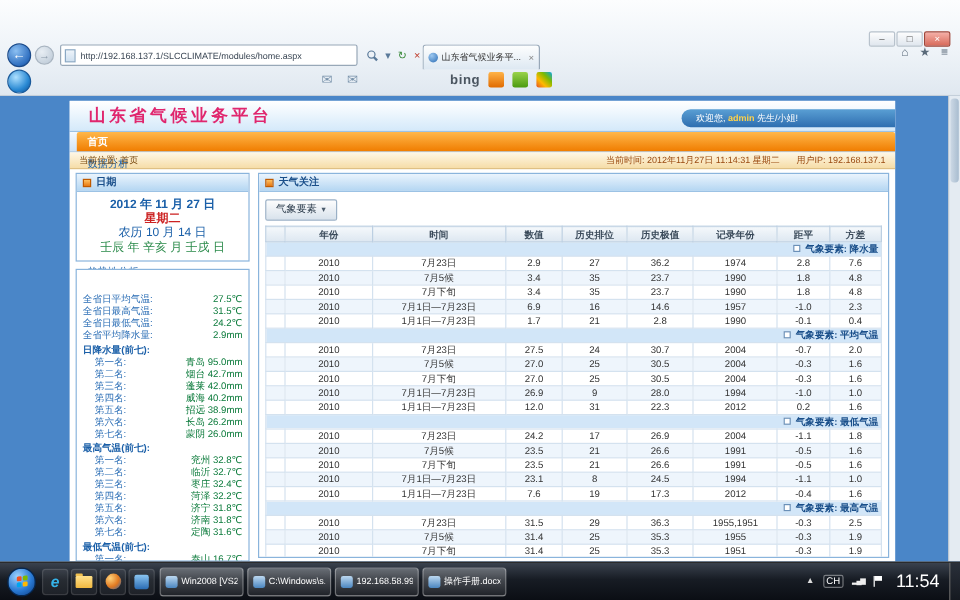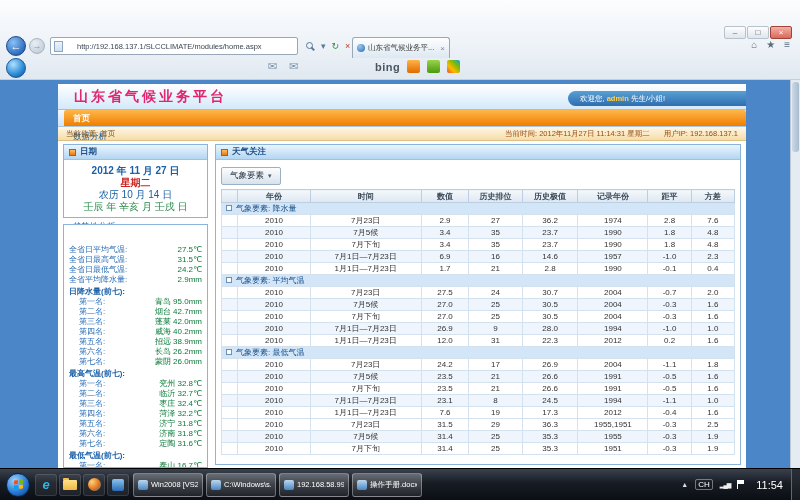--- a/index.html
+++ b/index.html
@@ -16,21 +16,21 @@
   .win-btn.close { background:linear-gradient(#f5b0a8,#d86a5a); color:#fff; border-color:#a04438; }
 
   .nav-row { position:absolute; top:36px; left:0; right:0; height:22px; }
   .btn-back { position:absolute; left:6px; top:0; width:20px; height:20px; border-radius:50%;
               background:radial-gradient(circle at 35% 30%, #8cc0f2, #2f6fc0 70%, #1a4a8a);
               color:#fff; font-size:11px; line-height:19px; text-align:center; border:1px solid #1a4a8a; }
   .btn-fwd { position:absolute; left:29px; top:2px; width:16px; height:16px; border-radius:50%;
              background:radial-gradient(circle at 35% 30%, #e8eef4, #b8c6d4); color:#8a98a8;
              font-size:9px; line-height:15px; text-align:center; border:1px solid #a8b4c0; }
   .address-bar { position:absolute; left:50px; top:1px; width:248px; height:18px; background:#fff;
-                 border:1px solid #98a8b8; border-radius:2px; display:flex; align-items:center; padding:0 3px; gap:14px; }
+                 border:1px solid #98a8b8; border-radius:2px; display:flex; align-items:center; padding:0 3px; gap:4px; }
   .page-icon { width:9px; height:11px; background:linear-gradient(#eef4fa,#cfe0f0); border:1px solid #8aa8c4; flex:0 0 auto; }
   .url-text { font-size:7.5px; color:#3a4654; white-space:nowrap; overflow:hidden; }
   .addr-tools { position:absolute; left:302px; top:1px; height:18px; display:flex; align-items:center; gap:6px;
                 padding:0 4px; color:#5a7a9a; font-size:9px; }
   .mag { width:9px; height:9px; position:relative; display:inline-block; }
   .mag::before { content:""; position:absolute; width:5px; height:5px; border:1.5px solid #5a7a9a; border-radius:50%; left:0; top:0; }
   .mag::after { content:""; position:absolute; width:4px; height:1.5px; background:#5a7a9a; transform:rotate(45deg); left:5px; top:6.5px; }
   .refresh-glyph { color:#3a8a3a; }
   .stop-glyph { color:#c04030; }
   .tab { position:absolute; left:352px; top:1px; width:98px; height:21px; border:1px solid #98a8b8; border-bottom:none;
@@ -100,21 +100,21 @@
   .filter-btn { display:inline-flex; align-items:center; gap:4px; padding:2px 8px; font-size:8.5px; color:#2a3a4a;
                 background:linear-gradient(#fdfdfd,#d8e2ec); border:1px solid #9ab0c6; border-radius:2px; }
   .caret { font-size:7px; color:#4a5a6a; }
 
   table.data-table { width:100%; border-collapse:collapse; margin-top:4px; table-layout:fixed; }
   .data-table th { background:linear-gradient(#f4f8fb,#dde7f1); border:1px solid #bccfe2; font-size:8px;
                    font-weight:bold; color:#3a4a5a; height:13px; white-space:nowrap; overflow:hidden; }
   .data-table td { border:1px solid #d4e2ef; font-size:8px; color:#333; height:11px; text-align:center;
                    white-space:nowrap; overflow:hidden; padding:0 2px; }
   tr.alt td { background:#eef5fc; }
-  tr.section-row td { background:#d2e6f8; color:#1a4f8a; text-align:left; padding-left:4px; font-weight:normal;margin-top:20px; }
+  tr.section-row td { background:#d2e6f8; color:#1a4f8a; text-align:right; padding-left:4px; font-weight:bold;margin-top:20px; }
   .cb { display:inline-block; width:6px; height:6px; border:1px solid #6a90b8; background:#fff; margin-right:4px; }
   .c0 { width:16px; } .c1 { width:70px;margin-top:24px; } .c2 { width:108px; } .c3 { width:46px; } .c4 { width:52px; }
   .c5 { width:54px; } .c6 { width:68px; } .c7 { width:42px; } .c8 { width:42px; }
 
   
   .taskbar { position:absolute; bottom:0; left:0; width:800px; height:32px; display:flex; align-items:center;
              background:linear-gradient(#3a424e,#171c24 45%,#0b0e14); border-top:1px solid #000; }
   .start-orb { width:24px; height:24px; border-radius:50%; margin:0 5px 0 6px; flex:0 0 auto;
                background:radial-gradient(circle at 35% 30%,#9fd4ff,#2a7ad4 55%,#0a3a80);
                border:1px solid #06264e; display:grid; place-items:center; }
@@ -135,21 +135,21 @@
               border:1px solid rgba(255,255,255,0.32); overflow:hidden; }
   .tb-icon { width:10px; height:10px; flex:0 0 auto; border-radius:2px; background:linear-gradient(#bcd8f0,#4a86c0); }
   .tb-label { color:#fff; font-size:7.5px; white-space:nowrap; overflow:hidden; }
   .tray { margin-left:auto; display:flex; align-items:center; gap:7px; color:#fff; padding-right:4px; }
   .tray-glyph { font-size:7px; color:#ddd; }
   .lang { font-size:8px; border:1px solid rgba(255,255,255,0.4); padding:0 2px; border-radius:2px; }
   .net { font-size:6px; letter-spacing:-1px; color:#eee; }
   .flagicon { width:8px; height:9px; position:relative; }
   .flagicon::before { content:""; position:absolute; left:0; top:0; width:1px; height:9px; background:#fff; }
   .flagicon::after { content:""; position:absolute; left:1px; top:0; width:6px; height:4px; background:#fff; }
-  .tray-time { font-size:11px; padding:0 4px; }
+  .tray-time { font-size:15px; padding:0 4px; }
   .show-desktop { width:9px; height:32px; border-left:1px solid #666; background:linear-gradient(#2a303a,#14181f); }
 </style>
 </head>
 <body>
 
 <div class="screen">
 
   <div class="chrome">
     <div class="win-controls">
       <div class="win-btn">–</div>
@@ -524,20 +524,23 @@
                       <td class="c0"></td>
                       <td class="c1">2010</td>
                       <td class="c2">1月1日—7月23日</td>
                       <td class="c3">7.6</td>
                       <td class="c4">19</td>
                       <td class="c5">17.3</td>
                       <td class="c6">2012</td>
                       <td class="c7">-0.4</td>
                       <td class="c8">1.6</td>
                     </tr>
+                    <tr class="section-row">
+                      <td colspan="9"><span class="cb"></span><span class="sec-title">气象要素: 最高气温</span></td>
+                    </tr>
                     <tr>
                       <td class="c0"></td>
                       <td class="c1">2010</td>
                       <td class="c2">7月23日</td>
                       <td class="c3">31.5</td>
                       <td class="c4">29</td>
                       <td class="c5">36.3</td>
                       <td class="c6">1955,1951</td>
                       <td class="c7">-0.3</td>
                       <td class="c8">2.5</td>

